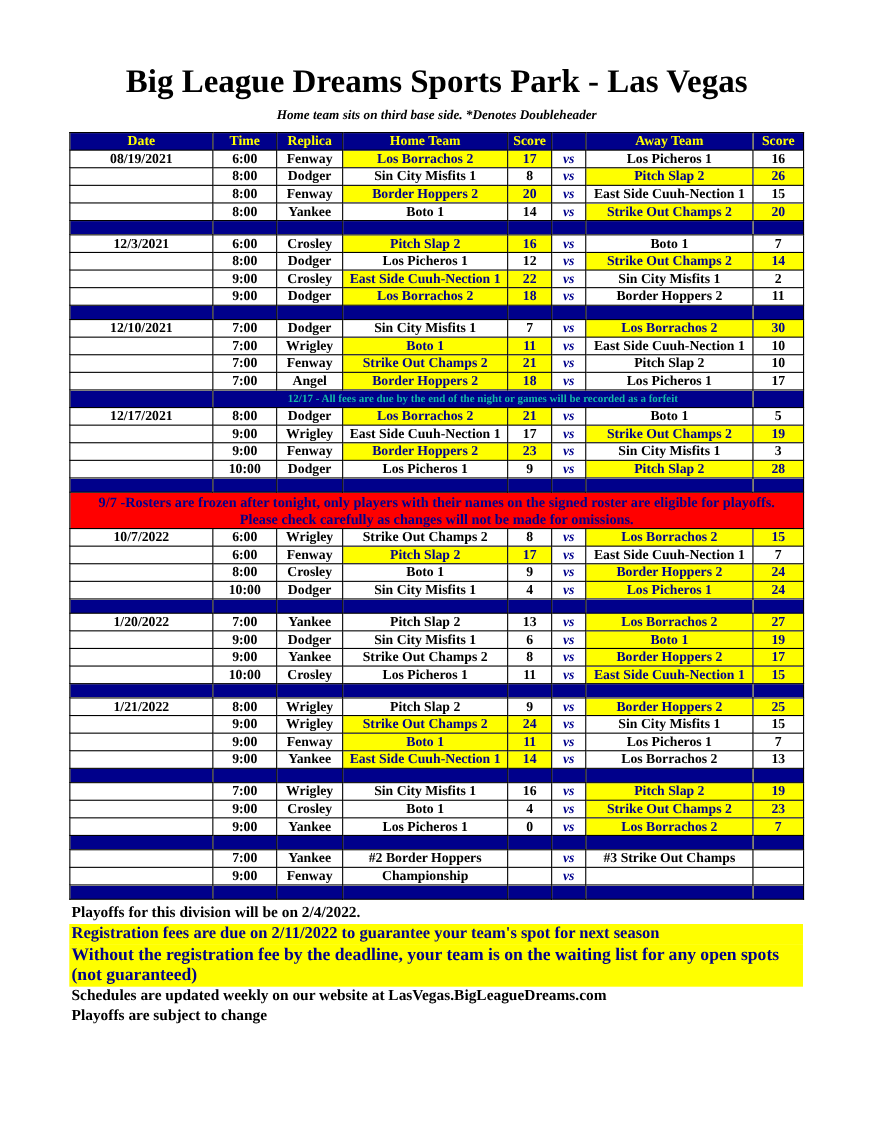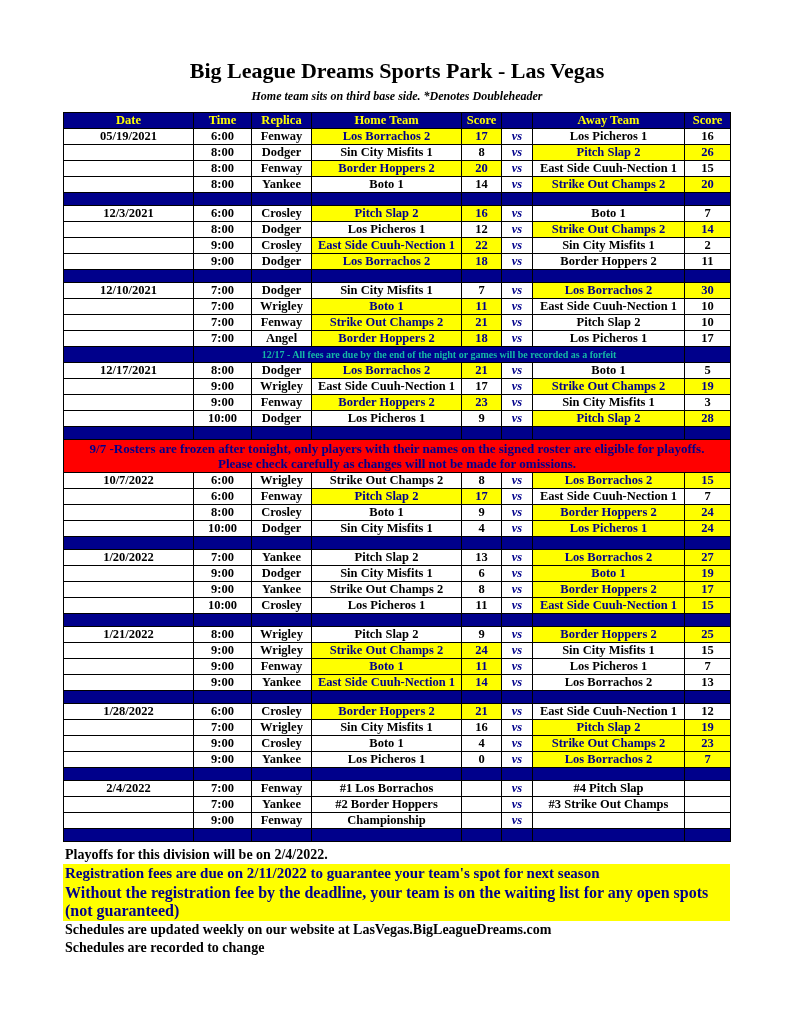--- a/index.html
+++ b/index.html
@@ -8,21 +8,21 @@
     --red:#FF0000;
   }
   *{box-sizing:border-box;margin:0;padding:0;}
   body{
     width:791px;height:1024px;background:#ffffff;
     font-family:"Liberation Serif","DejaVu Serif",serif;
     color:#000;
   }
   .page{padding:58px 60px 0 63px;}
   .doc-header{text-align:center;margin-bottom:8px;}
-  .doc-title{font-size:22px;font-weight:bold;}
+  .doc-title{font-size:30px;font-weight:bold;}
   .doc-subtitle{font-size:16px;font-weight:bold;margin-top:4px;}
   .doc-note{font-size:12px;font-weight:bold;font-style:italic;margin-top:5px;}
   table.sched{
     border-collapse:collapse;width:667px;table-layout:fixed;
     border:1px solid #404040;
   }
   table.sched td,table.sched th{
     border:1px solid #000;
     font-size:12.5px;font-weight:bold;
     text-align:center;vertical-align:middle;
@@ -71,21 +71,21 @@
           <th class="hdr">Replica</th>
           <th class="hdr">Home Team</th>
           <th class="hdr">Score</th>
           <th class="hdr"></th>
           <th class="hdr">Away Team</th>
           <th class="hdr">Score</th>
         </tr>
     </thead>
     <tbody>
         <tr>
-          <td>05/19/2021</td>
+          <td>08/19/2021</td>
           <td>6:00</td>
           <td>Fenway</td>
           <td class="hl">Los Borrachos 2</td>
           <td class="hl">17</td>
           <td class="vs">vs</td>
           <td>Los Picheros 1</td>
           <td>16</td>
         </tr>
         <tr>
           <td></td>
@@ -422,30 +422,20 @@
           <td></td>
           <td></td>
           <td></td>
           <td></td>
           <td></td>
           <td></td>
           <td></td>
           <td></td>
         </tr>
         <tr>
-          <td>1/28/2022</td>
-          <td>6:00</td>
-          <td>Crosley</td>
-          <td class="hl">Border Hoppers 2</td>
-          <td class="hl">21</td>
-          <td class="vs">vs</td>
-          <td>East Side Cuuh-Nection 1</td>
-          <td>12</td>
-        </tr>
-        <tr>
           <td></td>
           <td>7:00</td>
           <td>Wrigley</td>
           <td>Sin City Misfits 1</td>
           <td>16</td>
           <td class="vs">vs</td>
           <td class="hl">Pitch Slap 2</td>
           <td class="hl">19</td>
         </tr>
         <tr>
@@ -469,30 +459,20 @@
           <td class="hl">7</td>
         </tr>
         <tr class="sep">
           <td></td>
           <td></td>
           <td></td>
           <td></td>
           <td></td>
           <td></td>
           <td></td>
-          <td></td>
-        </tr>
-        <tr>
-          <td>2/4/2022</td>
-          <td>7:00</td>
-          <td>Fenway</td>
-          <td>#1 Los Borrachos</td>
-          <td></td>
-          <td class="vs">vs</td>
-          <td>#4 Pitch Slap</td>
           <td></td>
         </tr>
         <tr>
           <td></td>
           <td>7:00</td>
           <td>Yankee</td>
           <td>#2 Border Hoppers</td>
           <td></td>
           <td class="vs">vs</td>
           <td>#3 Strike Out Champs</td>
@@ -519,15 +499,15 @@
           <td></td>
         </tr>
       </tbody>
   </table>
 
   <div class="footer">
       <div class="f-line f-black">Playoffs for this division will be on 2/4/2022.</div>
       <div class="f-line f-yellow-large">Registration fees are due on 2/11/2022 to guarantee your team's spot for next season</div>
       <div class="f-line f-yellow-small">Without the registration fee by the deadline, your team is on the waiting list for any open spots (not guaranteed)</div>
       <div class="f-line f-black">Schedules are updated weekly on our website at LasVegas.BigLeagueDreams.com</div>
-      <div class="f-line f-black">Schedules are recorded to change</div>
+      <div class="f-line f-black">Playoffs are subject to change</div>
     </div>
 </div>
 
 </body></html>

